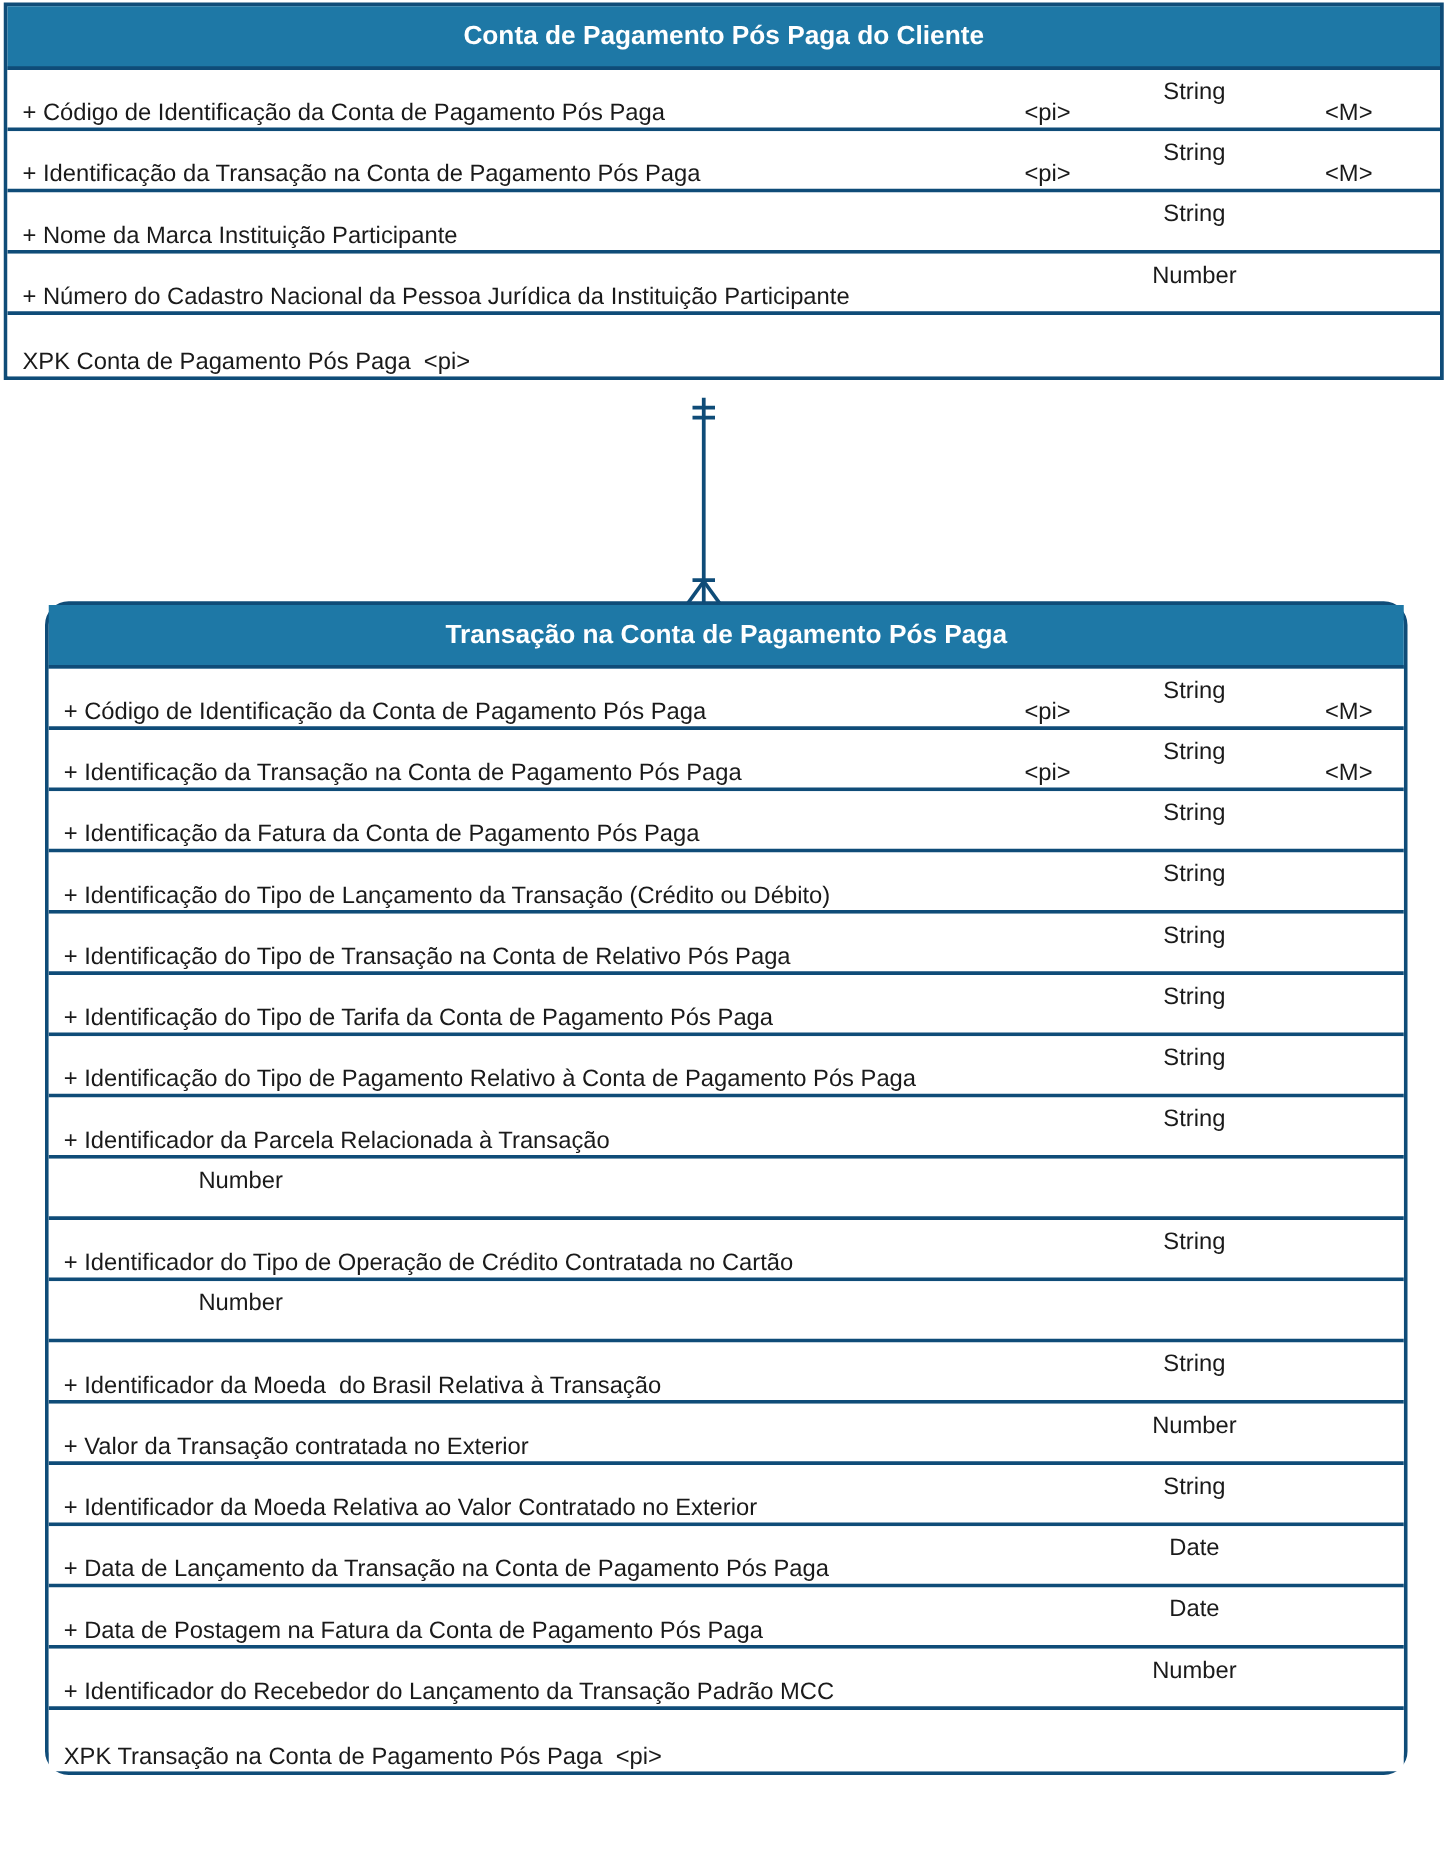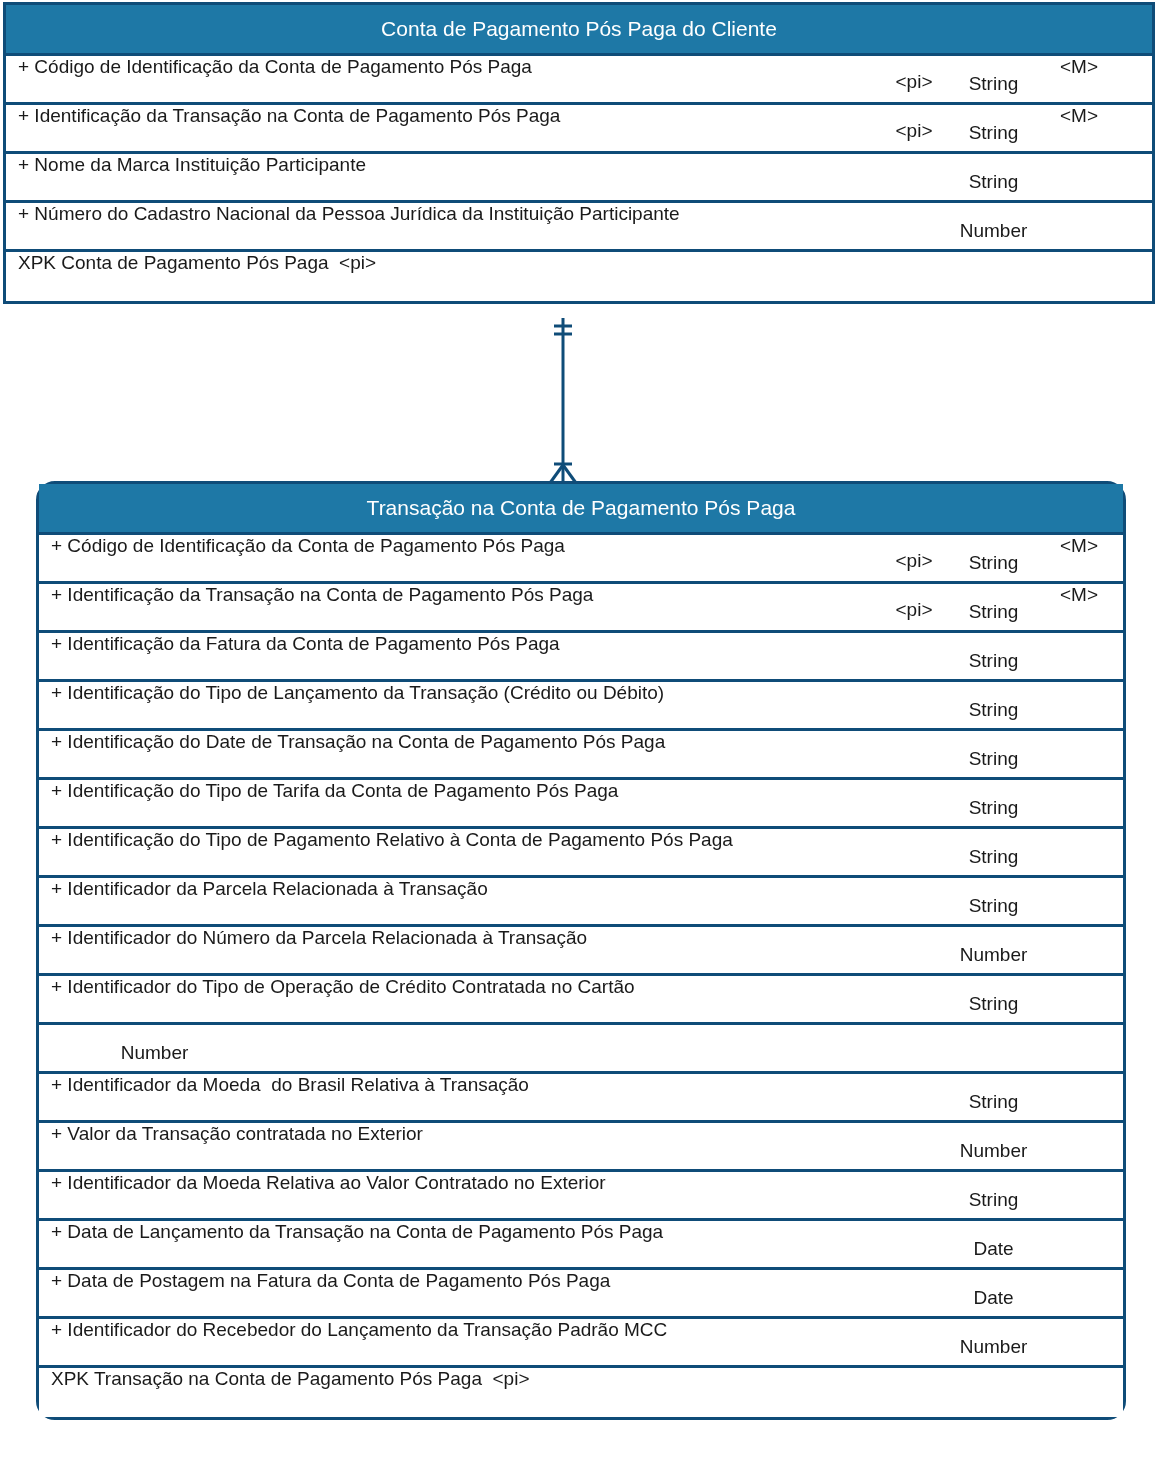--- a/index.html
+++ b/index.html
@@ -17,27 +17,28 @@
   }
   .entity{
     position:absolute;background:var(--row-bg);
     border:3px solid var(--line);
   }
   .entity-parent{left:3px;top:2px;width:1152px;}
   .entity-child{left:36px;top:481px;width:1090px;border-radius:19px;}
   .entity-header{
     height:51px;display:flex;align-items:center;justify-content:center;
     background:var(--header-fill);color:var(--header-text);
-    font-size:21px;font-weight:normal;border-bottom:3px solid var(--line);
+    font-size:21px;font-weight:bold;border-bottom:3px solid var(--line);
   }
   .attr-row{
-    display:flex;align-items:flex-start;height:49px;
+    display:flex;align-items:flex-end;height:49px;
     border-bottom:3px solid var(--line);
     background:var(--row-bg);font-size:19px;color:var(--text);
     padding-left:12px;
+    gap:38px;
   }
   .attr-row:last-child{border-bottom:none;}
   .entity-parent .attr-row{padding-right:43px;}
   .entity-child  .attr-row{padding-right:14px;}
   .attr-label{flex:1 1 auto;min-width:0;white-space:pre;}
   .attr-pi{width:48px;text-align:center;white-space:pre;flex:0 0 auto;margin-top:15px;}
   .attr-type{width:95px;text-align:center;white-space:pre;flex:0 0 auto;margin:17px 8px;}
   .attr-m{width:60px;text-align:center;white-space:pre;flex:0 0 auto;}
   .connector{position:absolute;left:528px;top:318px;}
   .connector line{stroke:var(--line);stroke-width:3;fill:none;}
@@ -127,21 +128,21 @@
         </div>
 
         <div class="attr-row">
           <span class="attr-label">+ Identificação do Tipo de Lançamento da Transação (Crédito ou Débito)</span>
           <span class="attr-pi"></span>
           <span class="attr-type">String</span>
           <span class="attr-m"></span>
         </div>
 
         <div class="attr-row">
-          <span class="attr-label">+ Identificação do Date de Transação na Conta de Pagamento Pós Paga</span>
+          <span class="attr-label">+ Identificação do Tipo de Transação na Conta de Relativo Pós Paga</span>
           <span class="attr-pi"></span>
           <span class="attr-type">String</span>
           <span class="attr-m"></span>
         </div>
 
         <div class="attr-row">
           <span class="attr-label">+ Identificação do Tipo de Tarifa da Conta de Pagamento Pós Paga</span>
           <span class="attr-pi"></span>
           <span class="attr-type">String</span>
           <span class="attr-m"></span>
@@ -155,21 +156,20 @@
         </div>
 
         <div class="attr-row">
           <span class="attr-label">+ Identificador da Parcela Relacionada à Transação</span>
           <span class="attr-pi"></span>
           <span class="attr-type">String</span>
           <span class="attr-m"></span>
         </div>
 
         <div class="attr-row">
-          <span class="attr-label">+ Identificador do Número da Parcela Relacionada à Transação</span>
           <span class="attr-pi"></span>
           <span class="attr-type">Number</span>
           <span class="attr-m"></span>
         </div>
 
         <div class="attr-row">
           <span class="attr-label">+ Identificador do Tipo de Operação de Crédito Contratada no Cartão</span>
           <span class="attr-pi"></span>
           <span class="attr-type">String</span>
           <span class="attr-m"></span>

